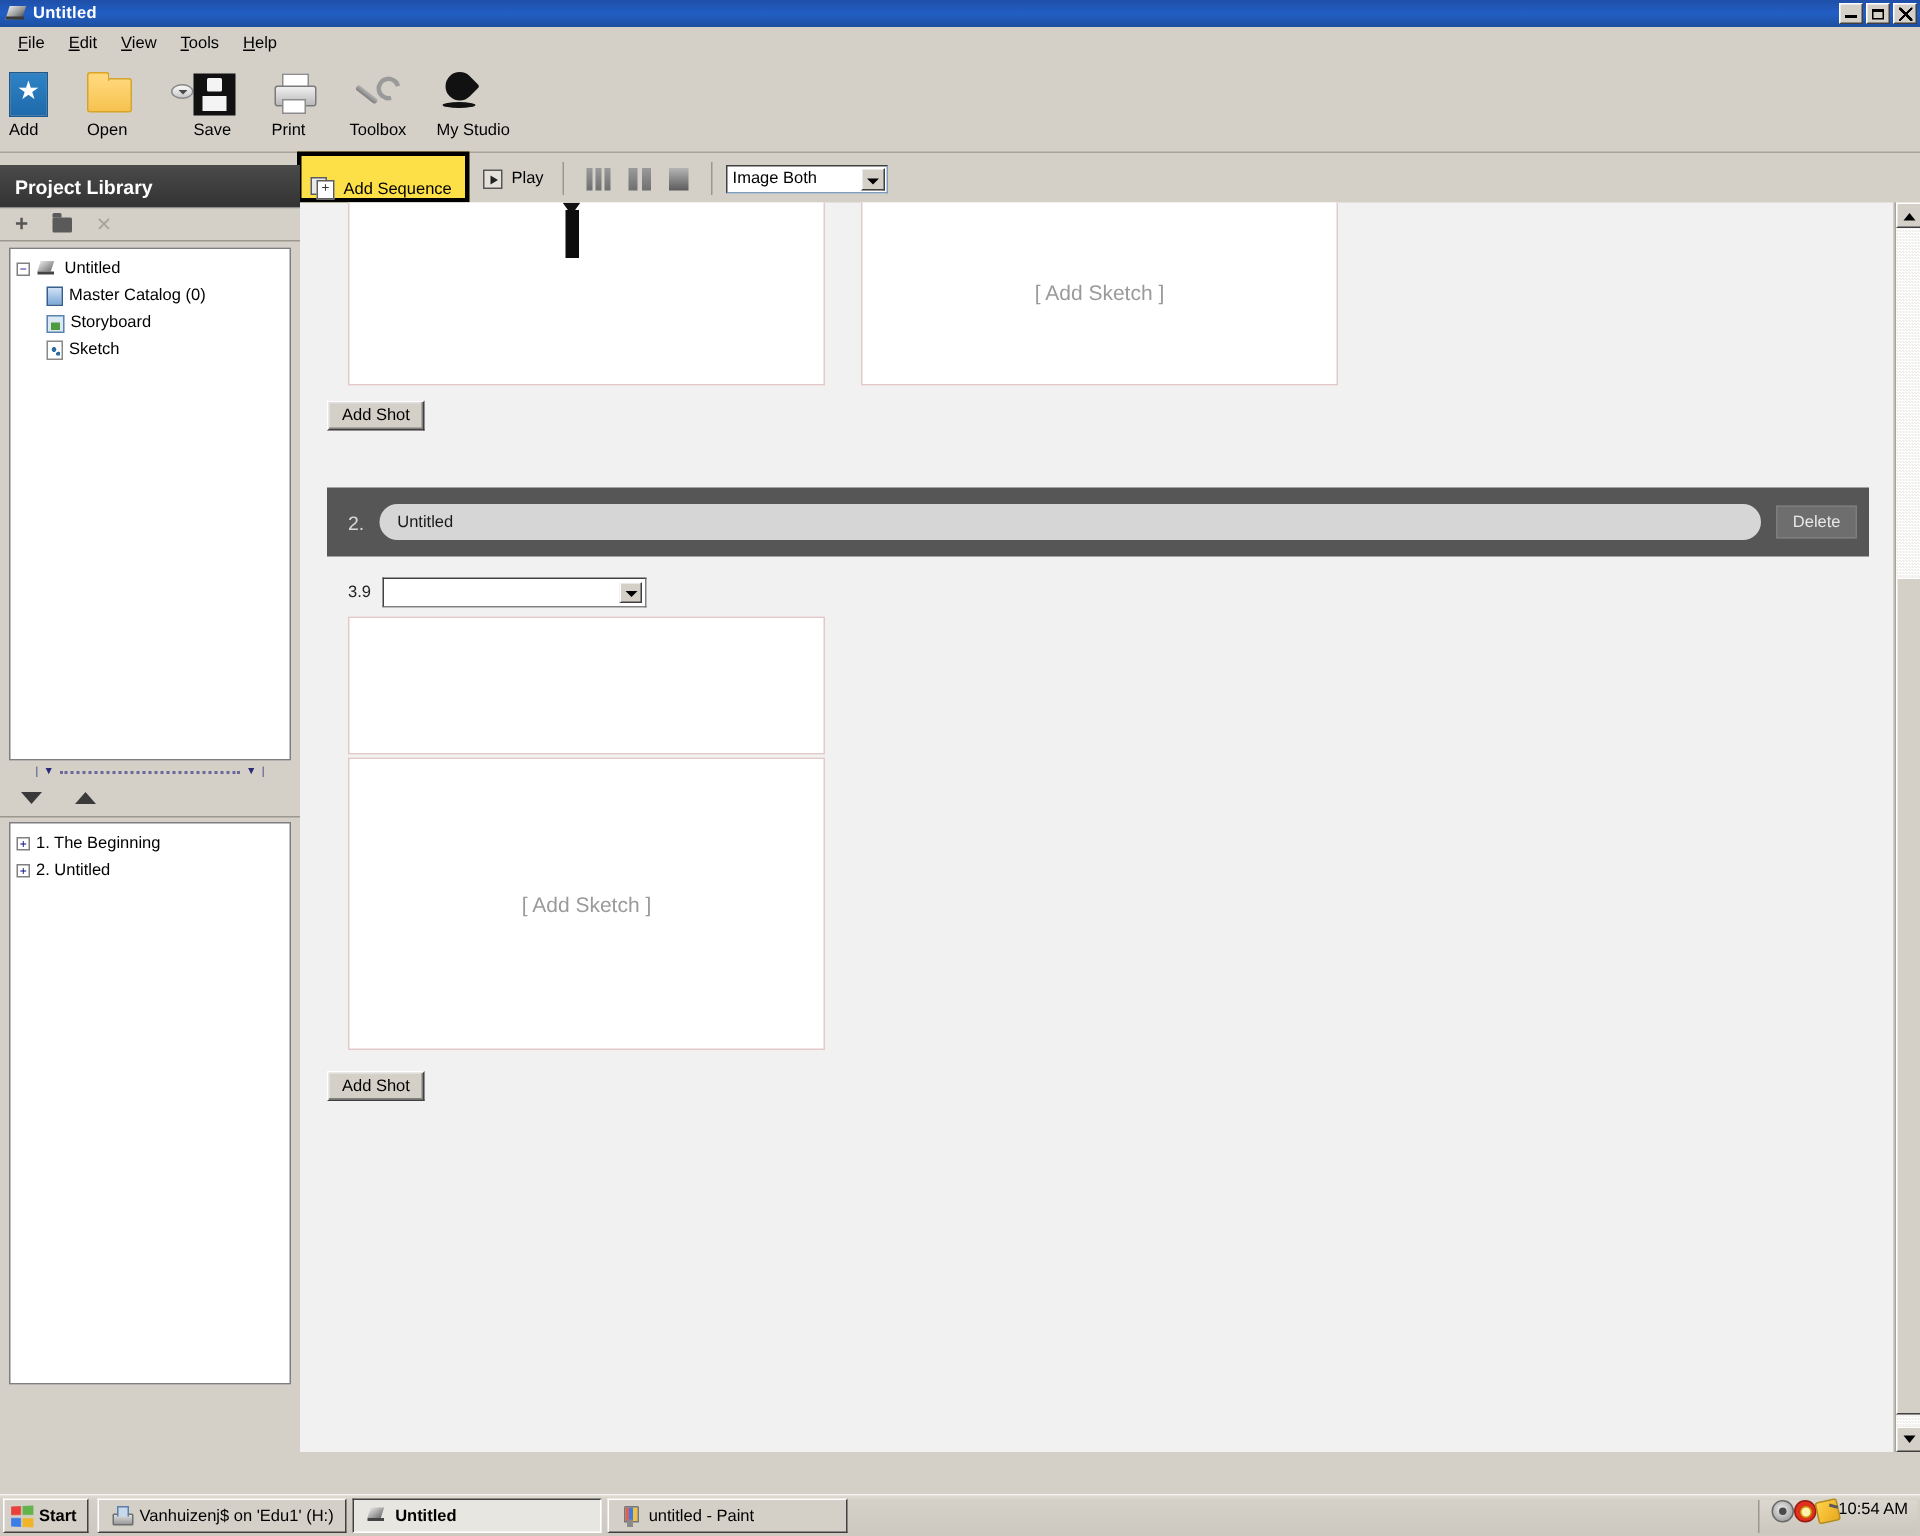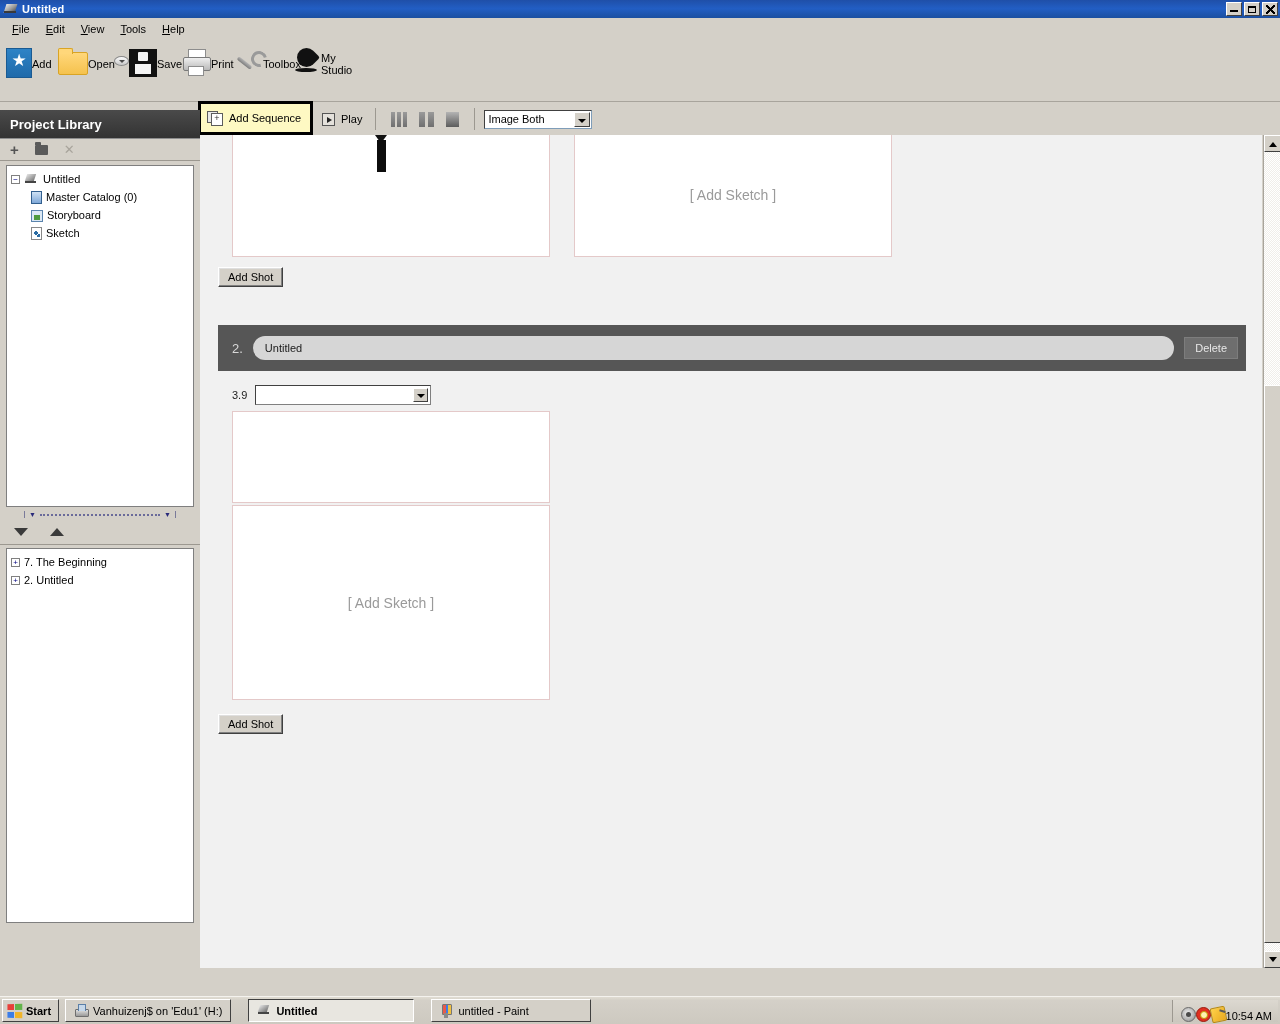--- a/index.html
+++ b/index.html
@@ -55,21 +55,21 @@
   .menu-item { padding: 3px 8px; font-size: 11px; color: #000; cursor: default; }
   .menu-item u { text-decoration: underline; }
 
   
   .toolbar {
     position: absolute; left: 0; top: 40px; width: 1280px; height: 62px;
     background: #d4d0c8; border-bottom: 1px solid #a8a49c;
     display: flex; align-items: flex-start; padding: 4px 0 0 6px;
   }
   .tb-btn {
-    width: 52px; display: flex; flex-direction: row; align-items: center;
+    width: 52px; display: flex; flex-direction: column; align-items: flex-start;
     cursor: default; padding-top: 2px;
   }
   .tb-ico { height: 34px; display: flex; align-items: center; justify-content: center; }
   .tb-lbl { font-size: 11px; margin-top: 1px; }
   .tb-btn.wide { width: 58px; }
 
   .ico-add {
     width: 26px; height: 30px;
     background: linear-gradient(to bottom,#2e83c6 0%,#1f6aaa 100%);
     border: 1px solid #1a5a92; position: relative;
@@ -140,22 +140,22 @@
     content: ""; position: absolute; left: 4px; top: 20px; width: 22px; height: 4px;
     background: #111; border-radius: 50%;
   }
 
   
   .toolbar2 {
     position: absolute; left: 0; top: 103px; width: 1280px; height: 32px;
     background: #d4d0c8; display: flex; align-items: center; padding-left: 4px;
   }
   .seq-btn-focus {
-    border: 3px solid #000; height: 34px; display: flex; align-items: center;
-    padding: 0 9px 0 6px; margin-left: 198px; background: #fef9c3;
+    border: 3px solid #000; height: 34px; display: flex; align-items: flex-end;
+    padding: 0 9px 0 6px; margin-left: 198px; background: #fde047;
     position: absolute; left: 0; top: 101px;
   }
   .seq-btn-focus .mini-ico {
     width: 15px; height: 14px; position: relative; margin-right: 7px;
   }
   .seq-btn-focus .mini-ico::before {
     content: ""; position: absolute; left: 0; top: 0; width: 9px; height: 10px;
     border: 1px solid #5c5c5c; background: #e9e9e9;
   }
   .seq-btn-focus .mini-ico::after {
@@ -437,21 +437,21 @@
     display: grid; grid-template-columns: 1fr 1fr; grid-template-rows: 1fr 1fr;
     gap: 1.5px; transform: perspective(24px) rotateY(-9deg);
   }
   .winlogo i { display: block; }
   .winlogo i:nth-child(1){ background:#e8403a; } .winlogo i:nth-child(2){ background:#63b44b; }
   .winlogo i:nth-child(3){ background:#3a7de8; } .winlogo i:nth-child(4){ background:#f0b429; }
   .task-btn {
     display: flex; align-items: center; gap: 5px; height: 23px; padding: 0 8px;
     background: #d4d0c8; border: 1px solid #fff;
     border-right-color: #404040; border-bottom-color: #404040;
-    font-size: 11px; margin-right: 17px; cursor: default; max-width: 170px;
+    font-size: 11px; margin-right: 4px; cursor: default; max-width: 170px;
     white-space: nowrap; overflow: hidden;
   }
   .task-btn.active {
     font-weight: bold;
     background: #e8e6e0; border: 1px solid #404040;
     border-right-color: #fff; border-bottom-color: #fff;
   }
   .drive-ico { width: 14px; height: 13px; position: relative; flex: none; }
   .drive-ico::before {
     content: ""; position: absolute; left: 1px; top: 5px; width: 12px; height: 6px;
@@ -472,21 +472,21 @@
   .paint-ico { width: 13px; height: 14px; position: relative; flex: none; }
   .paint-ico::before {
     content: ""; position: absolute; left: 2px; top: 0; width: 8px; height: 9px;
     background: linear-gradient(to right,#e85c4a 0 33%,#3a7de8 33% 66%,#f0c040 66% 100%);
     border: 1px solid #777; border-radius: 1px 1px 0 0;
   }
   .paint-ico::after {
     content: ""; position: absolute; left: 4px; top: 9px; width: 4px; height: 5px; background: #8a8a8a;
   }
   .tray {
-    margin-left: auto; display: flex; align-items: flex-end; gap: 0; height: 22px;
+    margin-left: auto; display: flex; align-items: flex-start; gap: 0; height: 22px;
     padding: 0 6px 0 8px; border-left: 1px solid #9c9890;
     background: linear-gradient(to bottom,#dcd8d0,#cbc7be);
   }
   .tray-ico { width: 15px; height: 15px; border-radius: 50%; position: relative; flex: none; }
   .tr-vol { background: radial-gradient(circle at 45% 40%,#f0f0f0,#8a8a8a); border: 1px solid #6a6a6a; }
   .tr-vol::after {
     content: ""; position: absolute; left: 4px; top: 4px; width: 5px; height: 5px;
     background: #4a4a4a; border-radius: 50%;
   }
   .tr-red { background: #e03020; border: 1px solid #9a1c10; }
@@ -647,21 +647,21 @@
       <span class="bar"></span>
     </div>
 
     <div class="seqpanel-tools">
       <span class="arw down"></span>
       <span class="arw up"></span>
     </div>
     <div class="seqlist">
       <div class="tnode">
         <span class="texp">+</span>
-        <span>7. The Beginning</span>
+        <span>1. The Beginning</span>
       </div>
       <div class="tnode">
         <span class="texp">+</span>
         <span>2. Untitled</span>
       </div>
     </div>
   </div>
 
   <div class="vsplit">
     <span class="tick"></span>

